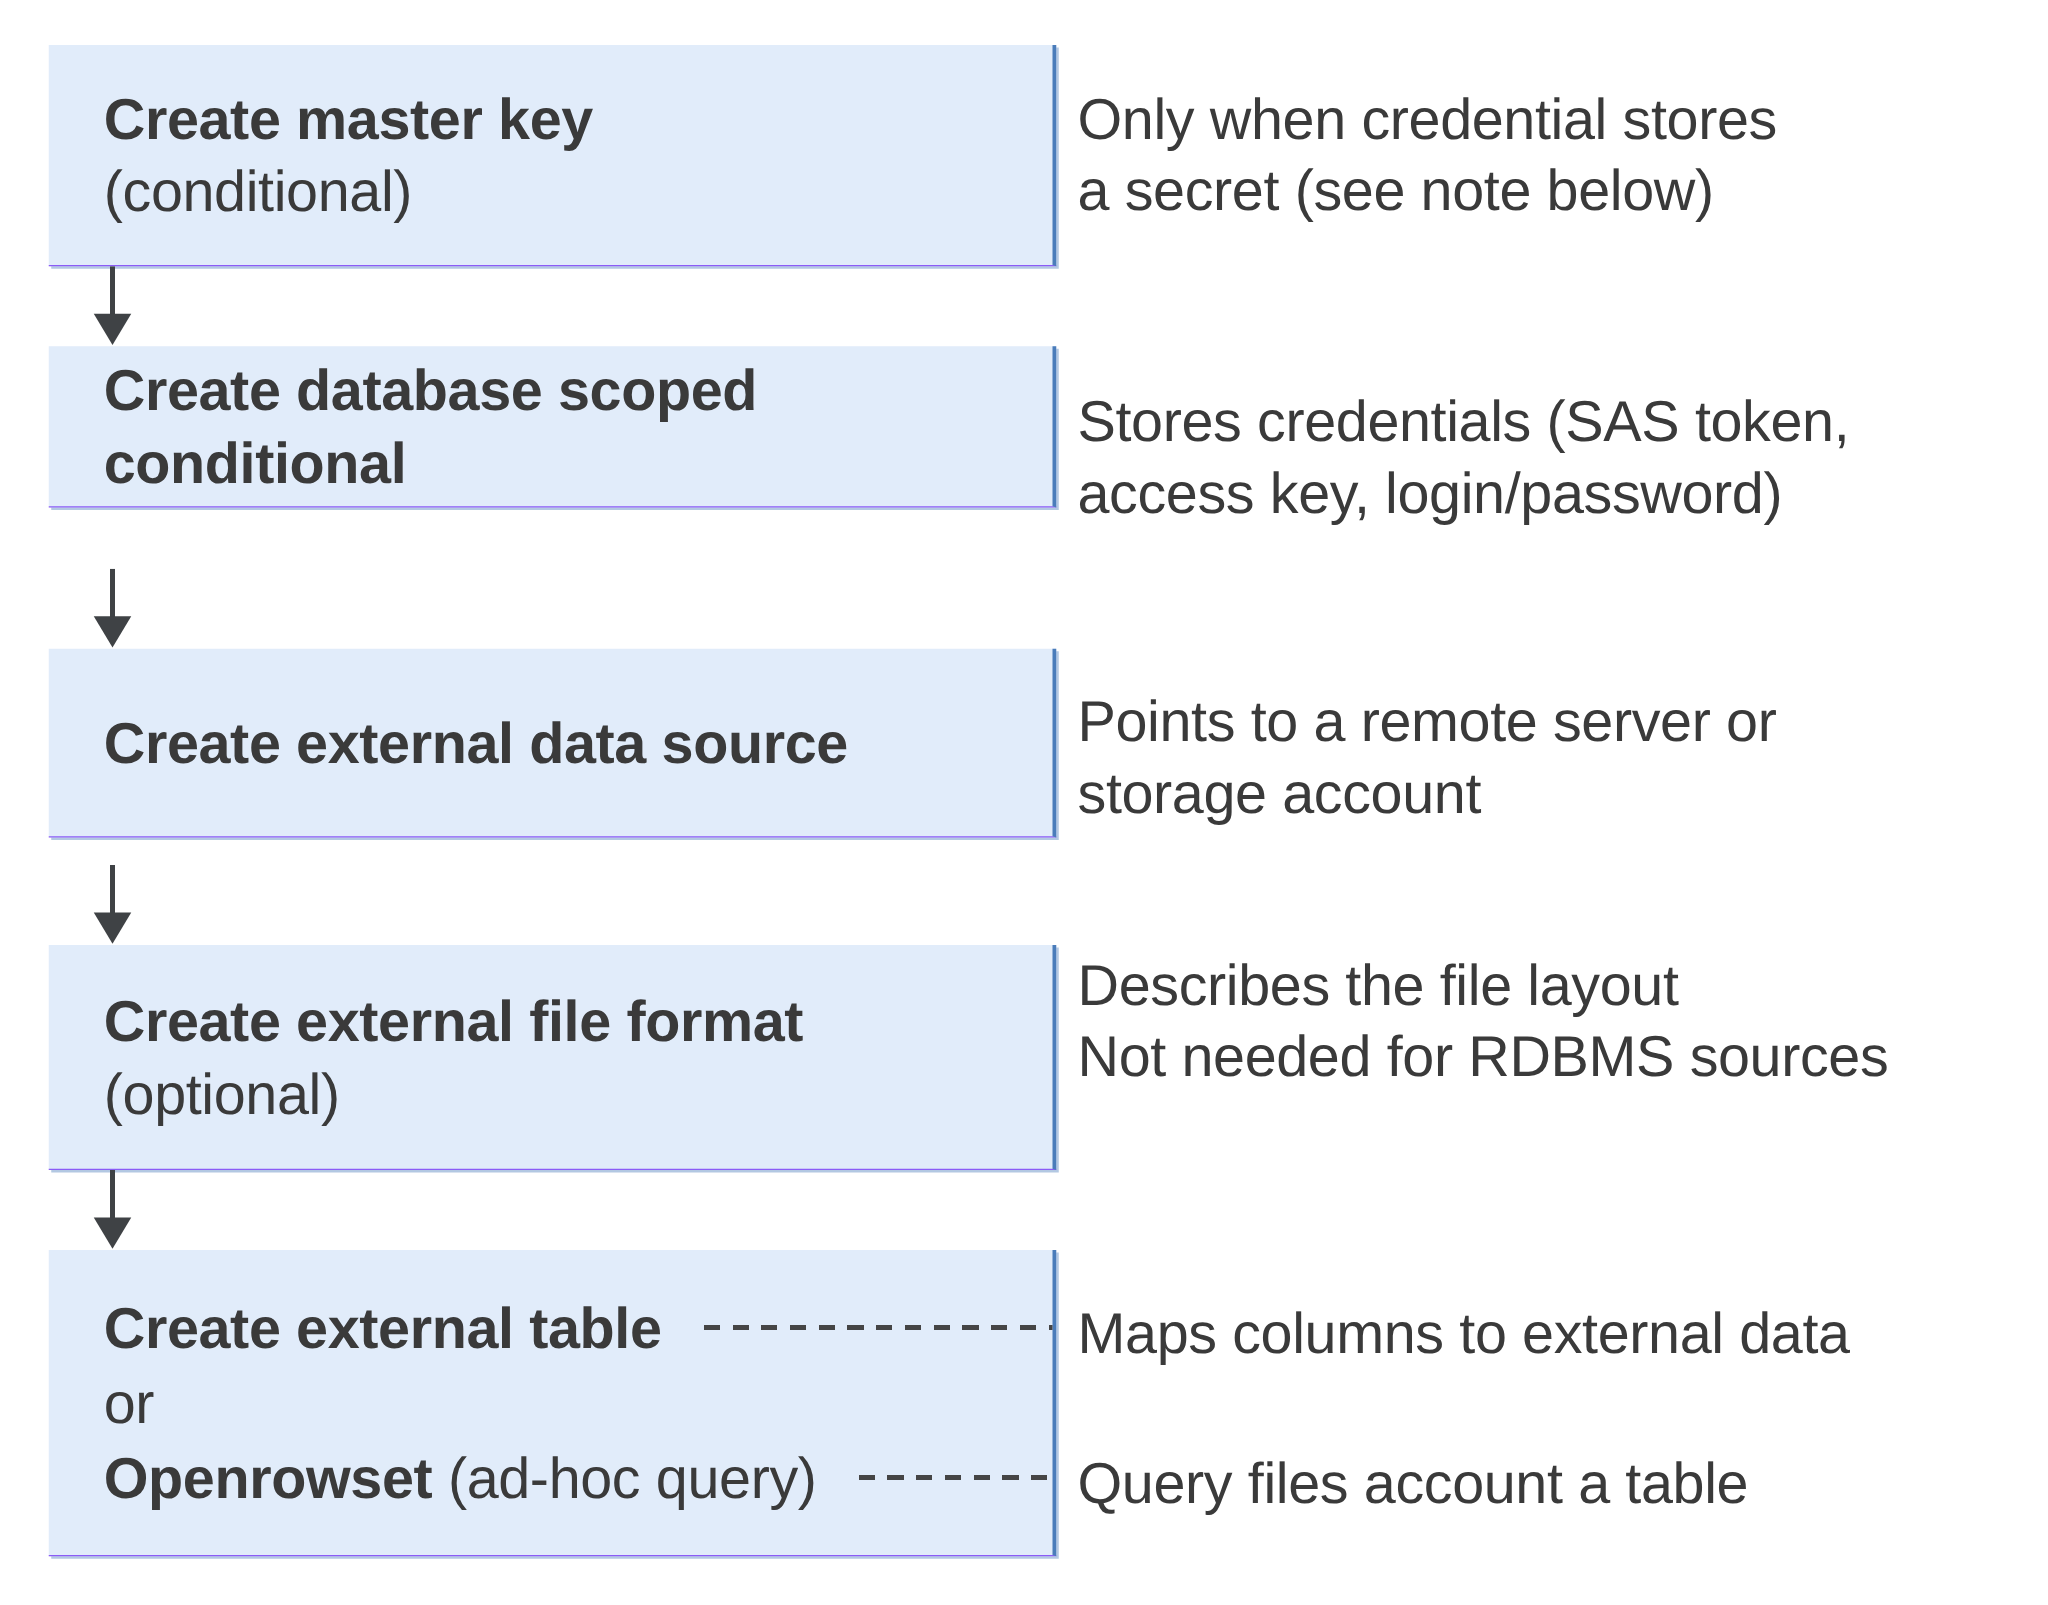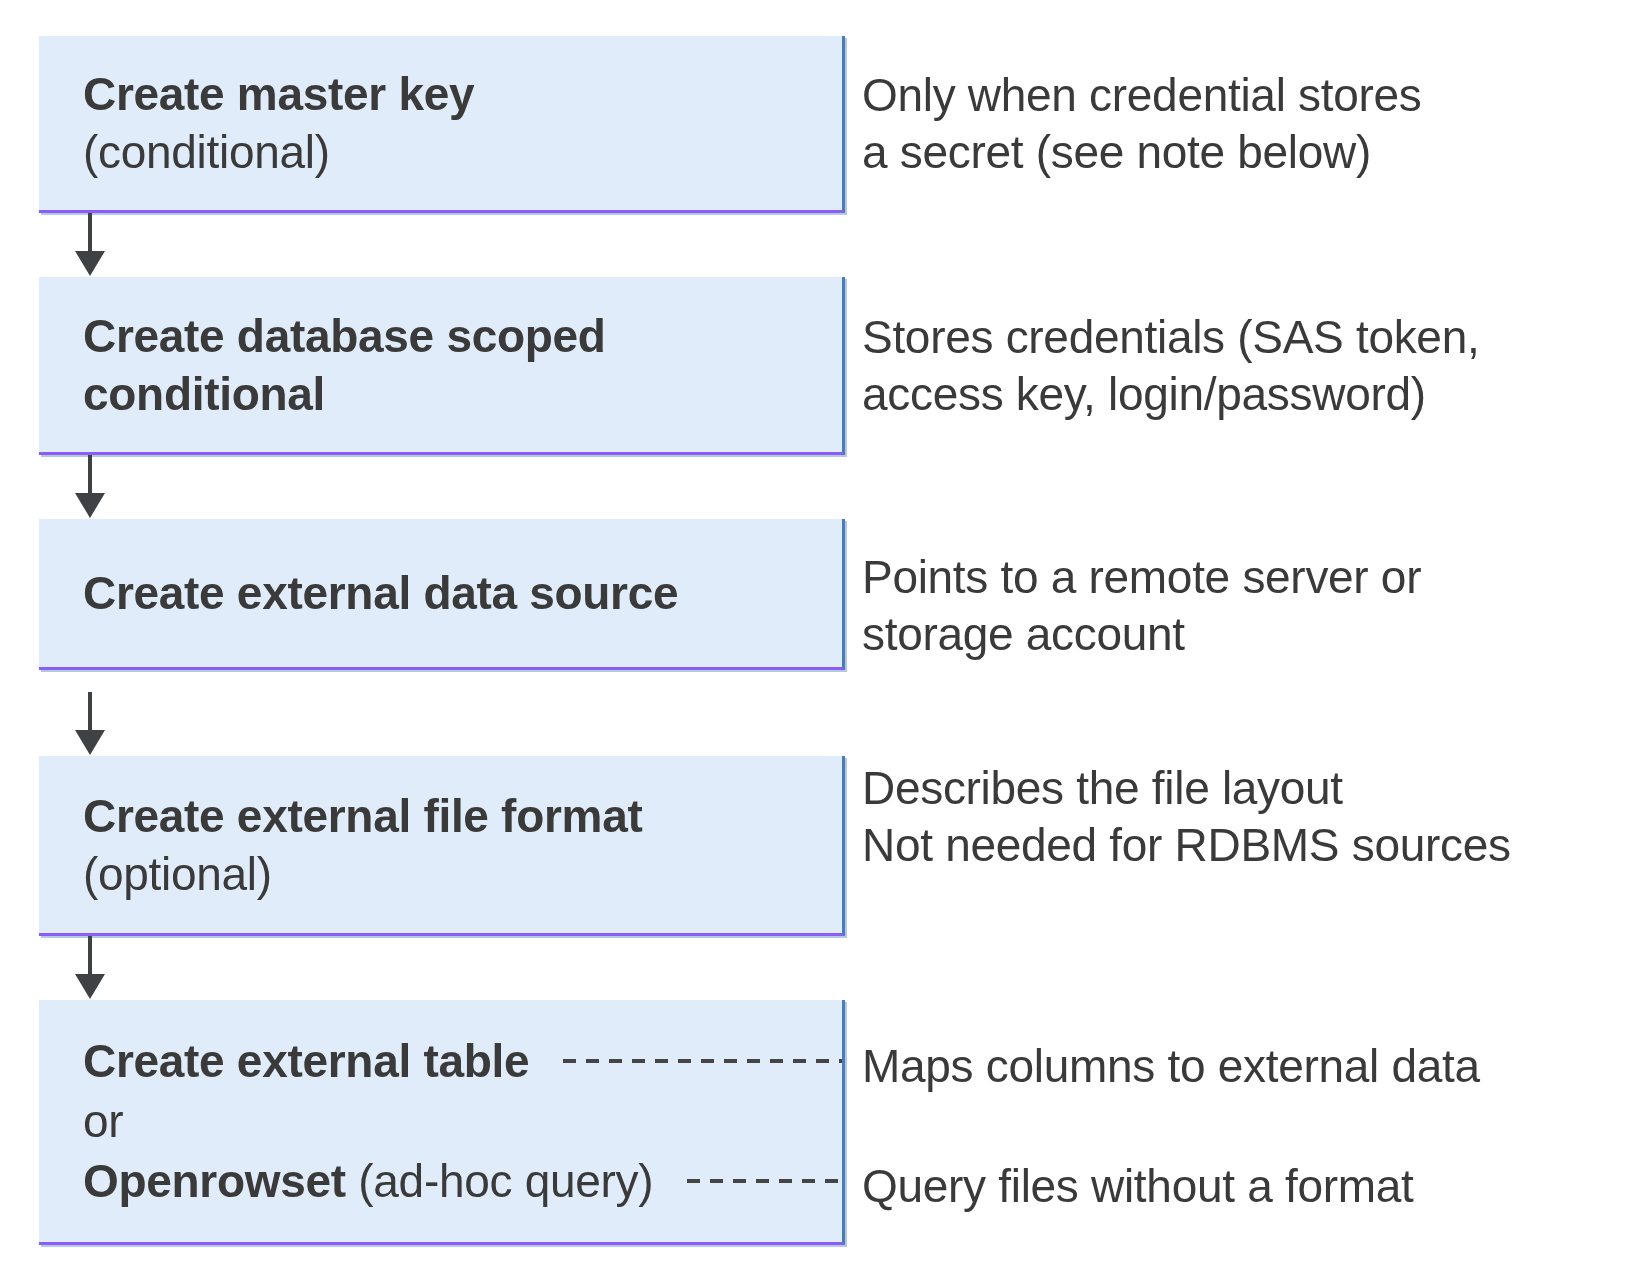--- a/index.html
+++ b/index.html
@@ -13,21 +13,21 @@
     overflow: hidden;
   }
   
   .box {
     position: absolute;
     left: 39px;
     width: 806px;
     box-sizing: border-box;
     background: #e1ecfa;
     border-right: 3px solid #4a7cba;
-    border-bottom: 3px solid #8b5cf6;
+    border-bottom: 1px solid #8b5cf6;
     box-shadow: 2px 2px 0 0 #b3c8e2;
     display: flex;
     flex-direction: column;
     justify-content: center;
     padding-left: 44px;
     padding-right: 16px;
     font-size: 46px;
     line-height: 58px;
     letter-spacing: -0.3px;
   }
@@ -64,21 +64,21 @@
   <div class="box" style="top:36px;height:177px">
     <div class="bline"><span class="b">Create master key</span><span class="r"></span></div>
     <div class="bline"><span class="b"></span><span class="r">(conditional)</span></div>
   </div>
 
   <svg class="arrow" style="top:213px" width="36" height="64" viewBox="0 0 36 64">
     <line x1="18" y1="0" x2="18" y2="40" stroke="#3f4245" stroke-width="4"></line>
     <polygon points="3,38 33,38 18,63" fill="#3f4245"></polygon>
   </svg>
 
-  <div class="box" style="top:277px;height:178px">
+  <div class="box" style="top:277px;height:129px">
     <div class="bline"><span class="b">Create database scoped</span><span class="r"></span></div>
     <div class="bline"><span class="b">conditional</span><span class="r"></span></div>
   </div>
 
   <svg class="arrow" style="top:455px" width="36" height="64" viewBox="0 0 36 64">
     <line x1="18" y1="0" x2="18" y2="40" stroke="#3f4245" stroke-width="4"></line>
     <polygon points="3,38 33,38 18,63" fill="#3f4245"></polygon>
   </svg>
 
   <div class="box" style="top:519px;height:151px">
@@ -130,16 +130,16 @@
   <div class="note" style="top:760px">
     <div>Describes the file layout</div>
     <div>Not needed for RDBMS sources</div>
   </div>
 
   <div class="note" style="top:1038px">
     <div>Maps columns to external data</div>
   </div>
 
   <div class="note" style="top:1158px">
-    <div>Query files without a format</div>
+    <div>Query files account a table</div>
   </div>
 
 </div>
 
 </body></html>

